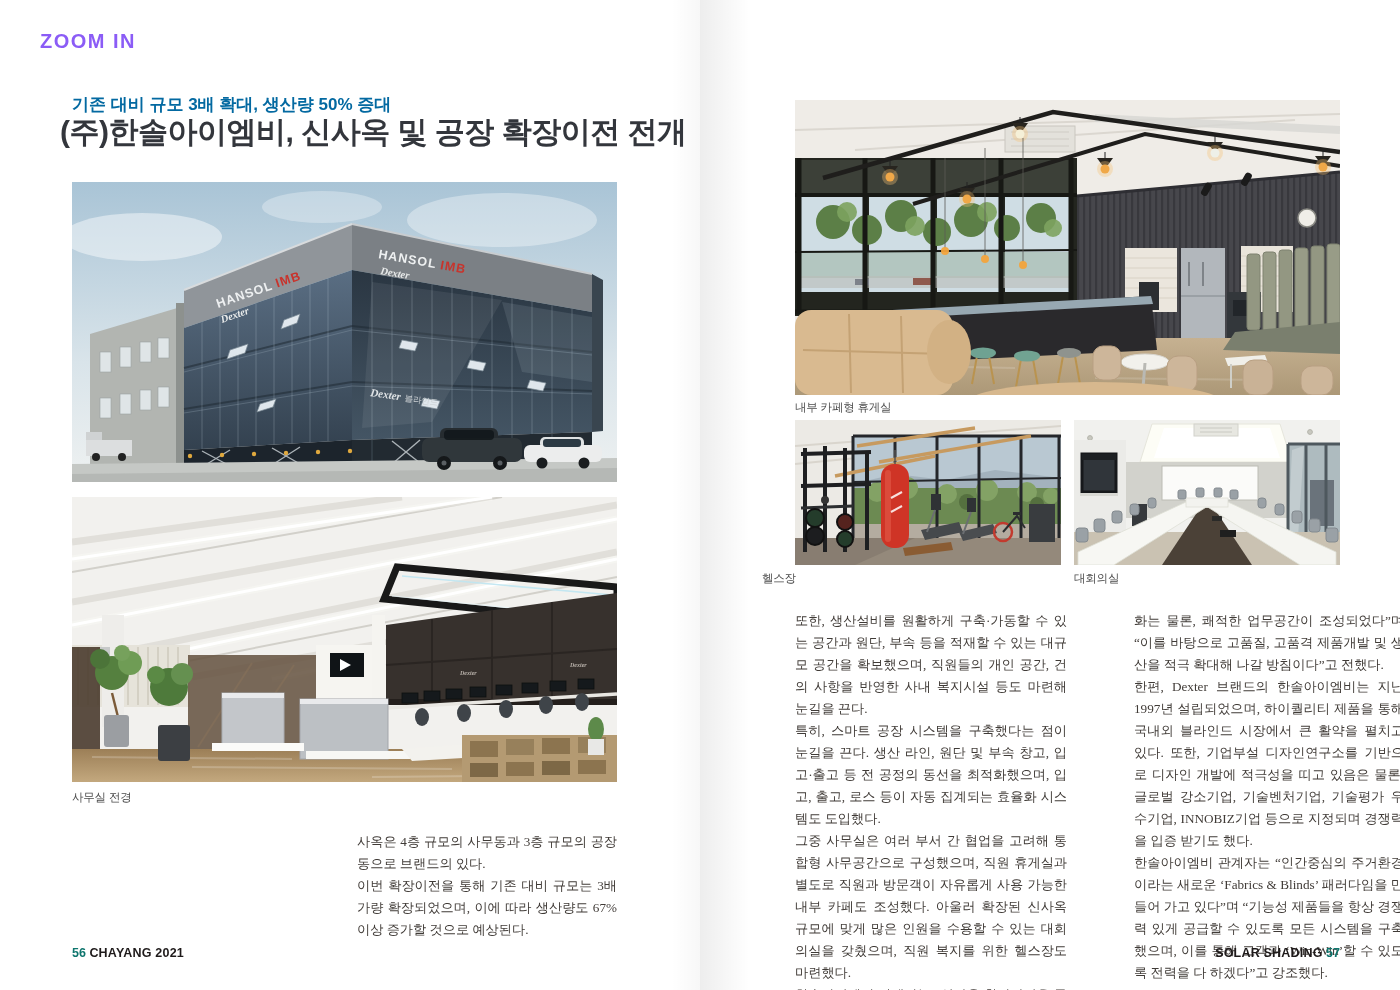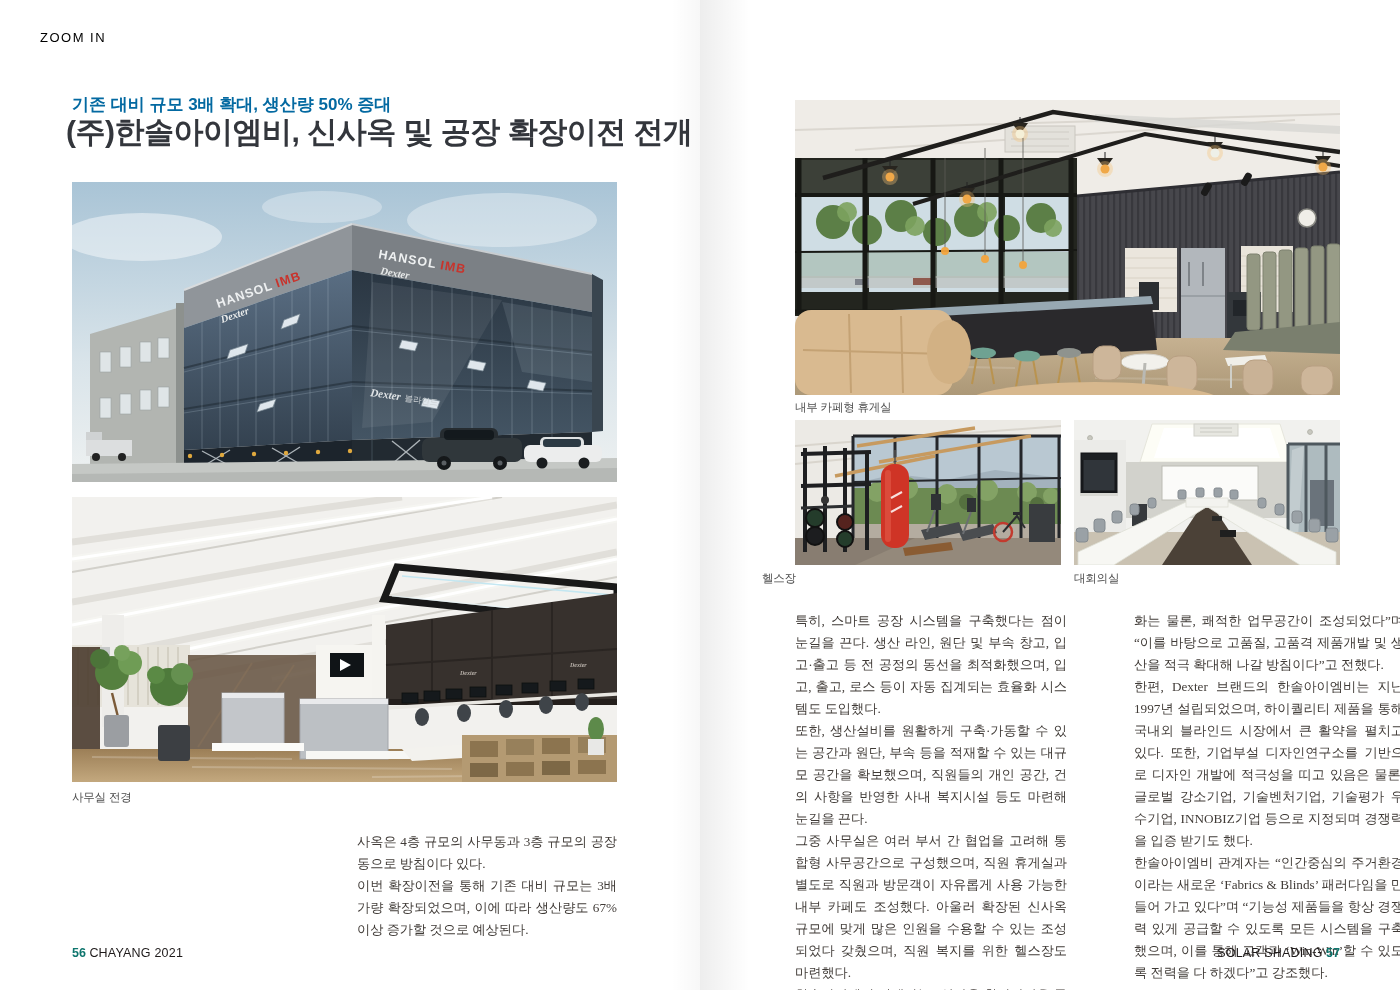--- a/index.html
+++ b/index.html
@@ -2,24 +2,24 @@
 <html><head>
 <meta charset="utf-8">
 <style>
   html,body{margin:0;padding:0;background:#e9e9e9;}
   .spread{position:relative;width:1400px;height:990px;background:#ffffff;overflow:hidden;
           font-family:"Liberation Sans",sans-serif;}
   .spine{position:absolute;left:700px;top:0;width:58px;height:100%;
          background:linear-gradient(to right,rgba(0,0,0,0.07),rgba(0,0,0,0.0) 85%);pointer-events:none;}
   .spine-l{position:absolute;left:668px;top:0;width:32px;height:100%;
          background:linear-gradient(to left,rgba(0,0,0,0.03),rgba(0,0,0,0) 90%);pointer-events:none;}
-  .zoomin{position:absolute;left:40px;top:30px;font-size:13px;font-weight:400;
-          letter-spacing:1.5px;color:#000000;}
+  .zoomin{position:absolute;left:40px;top:30px;font-size:20px;font-weight:700;
+          letter-spacing:1.5px;color:#8b5cf6;}
   .kicker{position:absolute;left:72px;top:93px;font-size:17px;font-weight:700;color:#0369a1;}
-  .headline{position:absolute;left:66px;top:112px;font-size:30px;font-weight:700;
+  .headline{position:absolute;left:60px;top:112px;font-size:30px;font-weight:700;
             color:#33363c;letter-spacing:-0.5px;}
   figure{margin:0;padding:0;position:absolute;overflow:hidden;}
   figure svg{display:block;width:100%;height:100%;}
   .ph-building{left:72px;top:182px;width:545px;height:300px;}
   .ph-office{left:72px;top:497px;width:545px;height:285px;}
   .ph-cafe{left:795px;top:100px;width:545px;height:295px;}
   .ph-gym{left:795px;top:420px;width:266px;height:145px;}
   .ph-conf{left:1074px;top:420px;width:266px;height:145px;}
   .caption{position:absolute;font-size:11.5px;color:#4b4b4b;letter-spacing:-0.2px;}
   .cap-office{left:72px;top:790px;}
@@ -28,21 +28,21 @@
   .cap-conf{left:1074px;top:571px;}
   .col{position:absolute;width:272px;}
   .col p{margin:0;font-family:"Liberation Serif",serif;font-size:13.2px;line-height:22px;
          color:#403b37;text-align:justify;}
   .col-l1{left:72px;top:831px;width:273px;}
   .col-l2{left:357px;top:831px;width:260px;}
   .col-r1{left:795px;top:610px;}
   .col-r2{left:1086px;top:610px;width:270px;margin-left:48px;}
   .footer{position:absolute;top:946px;font-size:12.5px;color:#1e1a1a;}
   .footer .pagenum{color:#0f766e;font-weight:700;}
-  .footer .mag{font-weight:400;letter-spacing:0.2px;}
+  .footer .mag{font-weight:700;letter-spacing:0.2px;}
   .footer-l{left:72px;}
   .footer-r{left:1074px;width:266px;text-align:right;}
   text{font-family:"Liberation Sans",sans-serif;}
   .script{font-family:"Liberation Serif",serif;font-style:italic;font-weight:700;}
 </style>
 </head>
 <body>
 
 <div class="spread">
   <div class="spine-l"></div>
@@ -340,21 +340,21 @@
         <rect x="86" y="228" width="32" height="36" rx="3" fill="#3c3f43"></rect>
       </g>
       <ellipse cx="524" cy="232" rx="8" ry="12" fill="#5d8a4a"></ellipse>
       <rect x="516" y="242" width="16" height="16" fill="#e8e8e6"></rect>
     </svg>
   </figure>
 
   <div class="caption cap-office">사무실 전경</div>
 
   <div class="col col-l2">
-    <p>사옥은 4층 규모의 사무동과 3층 규모의 공장동으로 방침이다 있다.</p>
+    <p>사옥은 4층 규모의 사무동과 3층 규모의 공장동으로 브랜드의 있다.</p>
     <p>이번 확장이전을 통해 기존 대비 규모는 3배 가량 확장되었으며, 이에 따라 생산량도 67% 이상 증가할 것으로 예상된다.</p>
   </div>
 
   <div class="footer footer-l">
     <span class="pagenum">56</span>
     <span class="mag">CHAYANG 2021</span>
   </div>
 
   <figure class="ph-cafe">
     <svg viewBox="0 0 545 295" preserveAspectRatio="none">
@@ -715,23 +715,23 @@
         <rect x="104" y="70" width="8" height="9" rx="2"></rect>
           <rect x="122" y="68" width="8" height="9" rx="2"></rect>
         <rect x="140" y="68" width="8" height="9" rx="2"></rect>
           <rect x="156" y="70" width="8" height="9" rx="2"></rect>
       </g>
     </svg>
   </figure>
   <div class="caption cap-conf">대회의실</div>
 
   <div class="col col-r1">
+    <p>또한, 생산설비를 원활하게 구축·가동할 수 있는 공간과 원단, 부속 등을 적재할 수 있는 대규모 공간을 확보했으며, 직원들의 개인 공간, 건의 사항을 반영한 사내 복지시설 등도 마련해 눈길을 끈다.</p>
     <p>특히, 스마트 공장 시스템을 구축했다는 점이 눈길을 끈다. 생산 라인, 원단 및 부속 창고, 입고·출고 등 전 공정의 동선을 최적화했으며, 입고, 출고, 로스 등이 자동 집계되는 효율화 시스템도 도입했다.</p>
-    <p>또한, 생산설비를 원활하게 구축·가동할 수 있는 공간과 원단, 부속 등을 적재할 수 있는 대규모 공간을 확보했으며, 직원들의 개인 공간, 건의 사항을 반영한 사내 복지시설 등도 마련해 눈길을 끈다.</p>
-    <p>그중 사무실은 여러 부서 간 협업을 고려해 통합형 사무공간으로 구성했으며, 직원 휴게실과 별도로 직원과 방문객이 자유롭게 사용 가능한 내부 카페도 조성했다. 아울러 확장된 신사옥 규모에 맞게 많은 인원을 수용할 수 있는 조성되었다 갖췄으며, 직원 복지를 위한 헬스장도 마련했다.</p>
+    <p>그중 사무실은 여러 부서 간 협업을 고려해 통합형 사무공간으로 구성했으며, 직원 휴게실과 별도로 직원과 방문객이 자유롭게 사용 가능한 내부 카페도 조성했다. 아울러 확장된 신사옥 규모에 맞게 많은 인원을 수용할 수 있는 대회의실을 갖췄으며, 직원 복지를 위한 헬스장도 마련했다.</p>
     <p>한솔아이엠비 관계자는 “신사옥 확장이전을 통해 생산의 효율</p>
   </div>
   <div class="col col-r2">
     <p>화는 물론, 쾌적한 업무공간이 조성되었다”며 “이를 바탕으로 고품질, 고품격 제품개발 및 생산을 적극 확대해 나갈 방침이다”고 전했다.</p>
     <p>한편, Dexter 브랜드의 한솔아이엠비는 지난 1997년 설립되었으며, 하이퀄리티 제품을 통해 국내외 블라인드 시장에서 큰 활약을 펼치고 있다. 또한, 기업부설 디자인연구소를 기반으로 디자인 개발에 적극성을 띠고 있음은 물론, 글로벌 강소기업, 기술벤처기업, 기술평가 우수기업, INNOBIZ기업 등으로 지정되며 경쟁력을 입증 받기도 했다.</p>
     <p>한솔아이엠비 관계자는 “인간중심의 주거환경이라는 새로운 ‘Fabrics &amp; Blinds’ 패러다임을 만들어 가고 있다”며 “기능성 제품들을 항상 경쟁력 있게 공급할 수 있도록 모든 시스템을 구축했으며, 이를 통해 고객과 ‘Win-Win’할 수 있도록 전력을 다 하겠다”고 강조했다.</p>
   </div>
 
   <div class="footer footer-r">
     <span class="mag">SOLAR SHADING</span>

